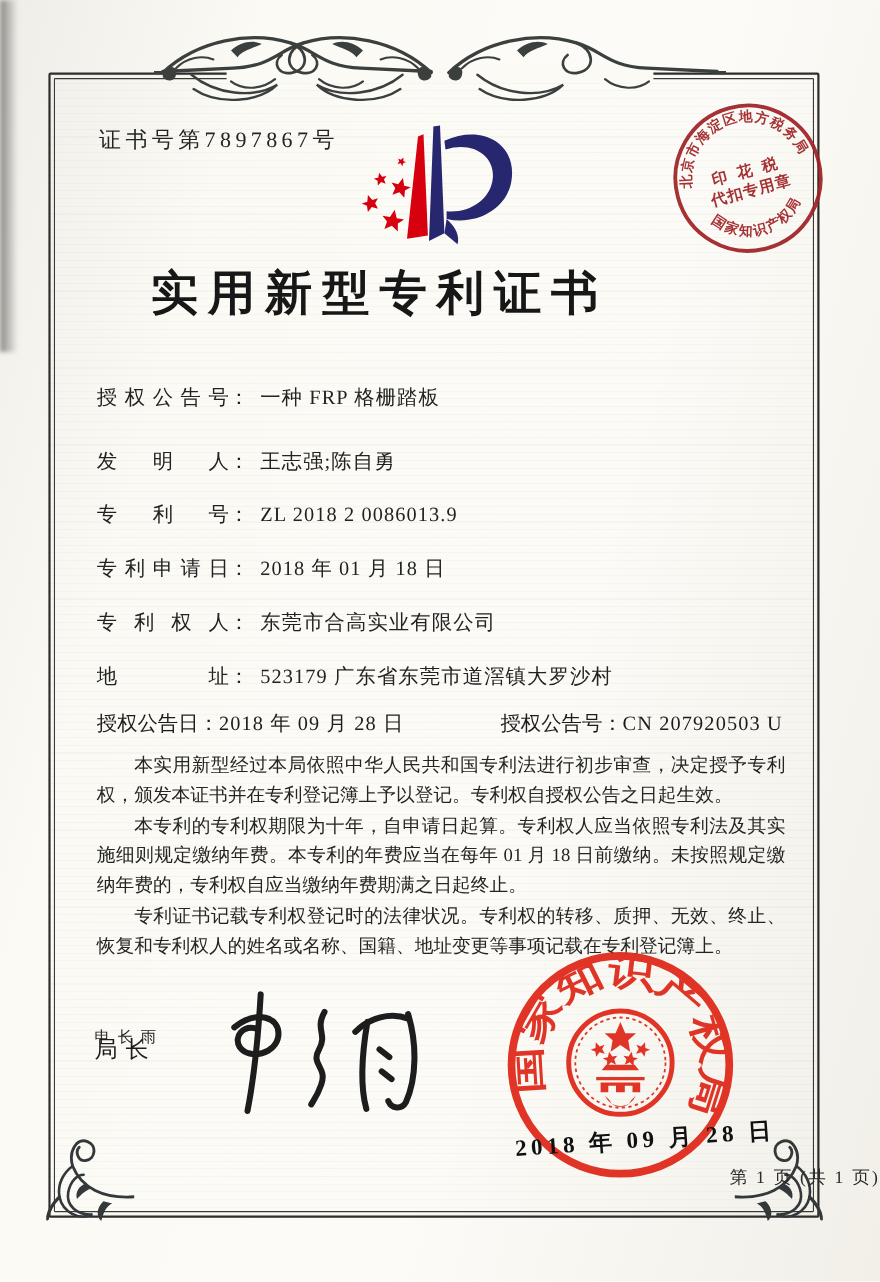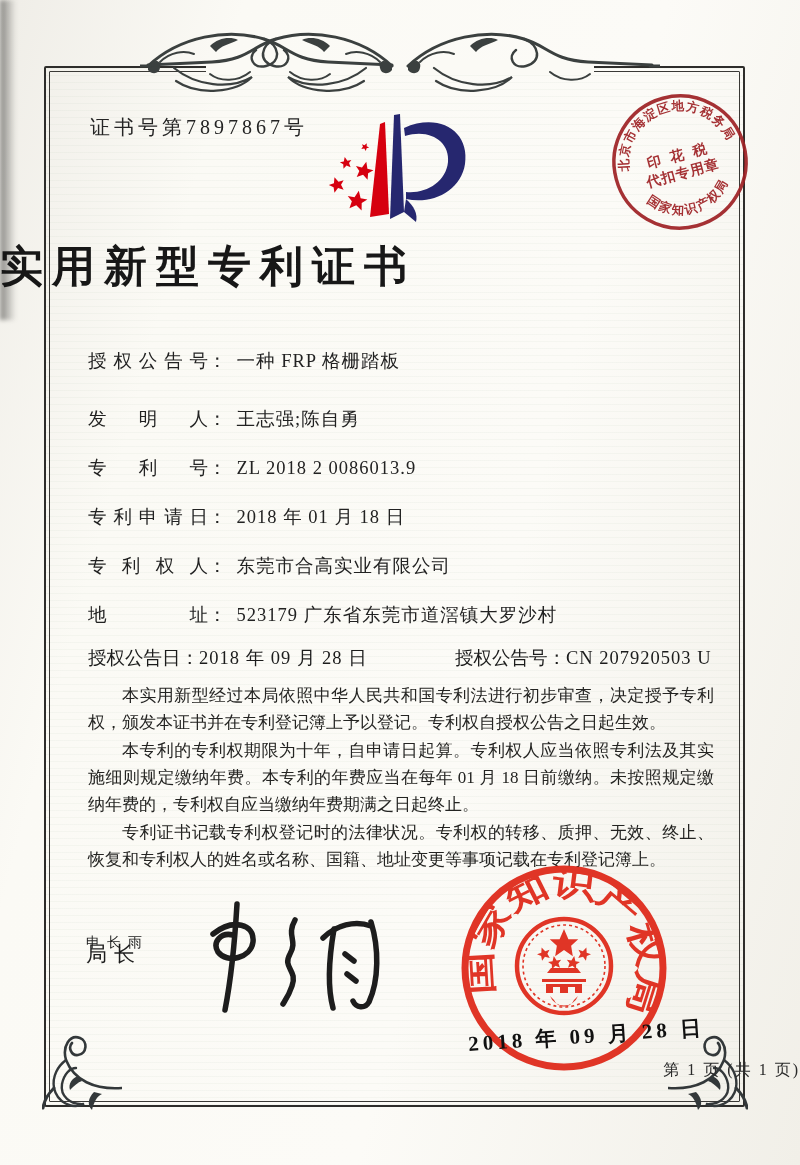--- a/index.html
+++ b/index.html
@@ -8,21 +8,21 @@
          background:linear-gradient(105deg,#efede7 0%,#fbfaf5 22%,#fcfbf7 60%,#f1efe8 100%);}
   .photo-edge{position:absolute;left:0;top:0;width:16px;height:320px;
          background:linear-gradient(to right,rgba(50,50,48,.55),rgba(50,50,48,0));
          filter:blur(2px);}
   .frame{position:absolute;left:44px;top:66px;right:55px;bottom:58px;
          border:2.4px solid #2e2d2b;border-radius:2px;
          background:repeating-linear-gradient(0deg,rgba(150,175,150,0.07) 0 1px,rgba(0,0,0,0) 1px 7px);}
   .frame::before{content:"";position:absolute;inset:3px;border:1px solid #3a3936;border-radius:1px;}
 
   .cert-number{position:absolute;left:90px;top:114px;font-size:20px;letter-spacing:4px;color:#242424;}
-  .cert-title{position:absolute;left:0;top:238px;width:690px;
+  .cert-title{position:absolute;left:0;top:238px;width:690px;text-align:center;
               font-size:43px;font-weight:700;letter-spacing:9px;color:#171717;}
 
   .fields{position:absolute;left:88px;top:336px;width:640px;font-size:18.5px;color:#222;}
   .frow{position:absolute;left:0;white-space:nowrap;}
   .flabel{display:inline-block;width:120px;text-align:justify;text-align-last:justify;
           vertical-align:bottom;white-space:nowrap;}
   .fcolon{display:inline-block;margin-right:10px;}
   .fvalue{letter-spacing:1px;}
   .grant-row{position:absolute;left:88px;top:645px;width:660px;font-size:18.5px;white-space:nowrap;}
   .grant-right{position:absolute;left:367px;top:0;}

